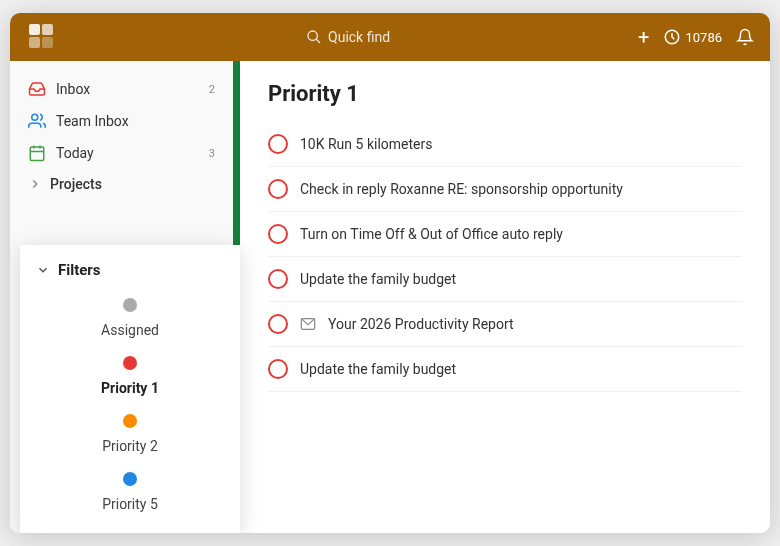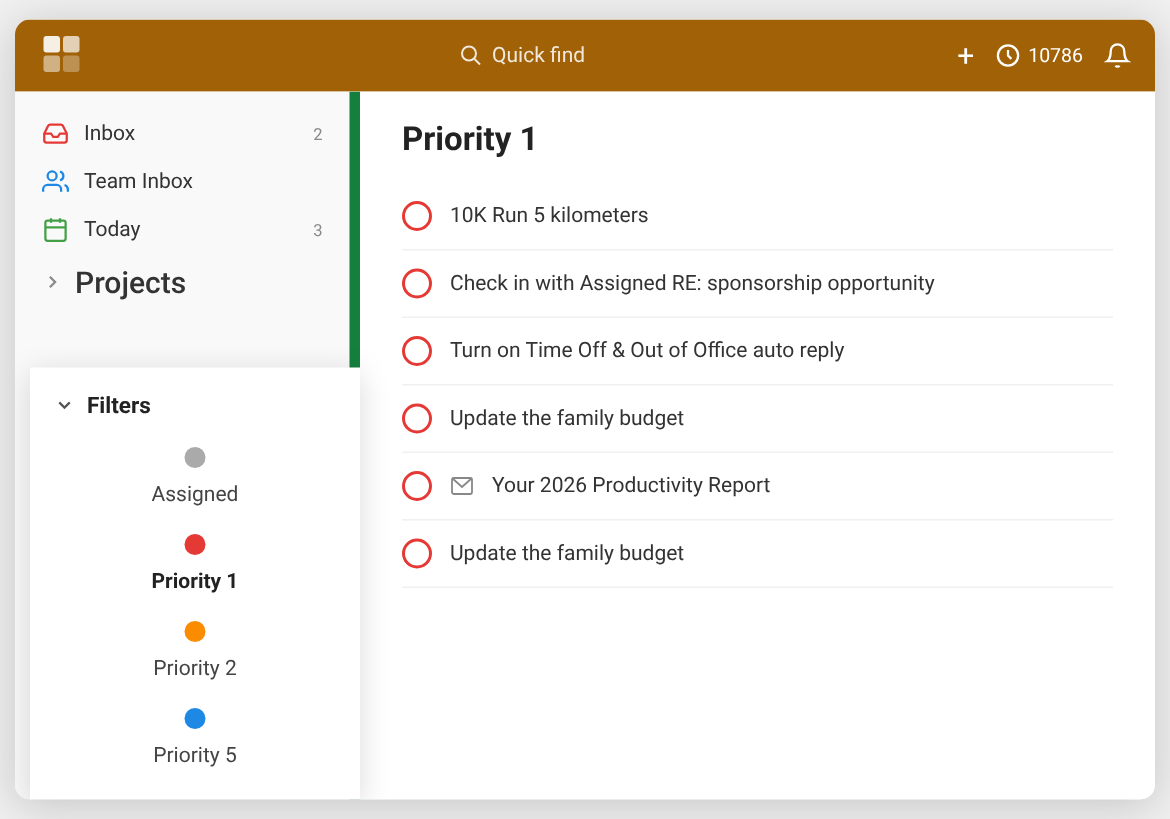--- a/index.html
+++ b/index.html
@@ -285,21 +285,21 @@
         </svg>
         <span>Today</span>
         <span class="badge">3</span>
       </div>
 
 
       <div class="sidebar-projects">
         <svg viewBox="0 0 24 24" fill="none" stroke="#888" stroke-width="2.5">
           <polyline points="9 18 15 12 9 6"></polyline>
         </svg>
-        <span style="font-size:20px;color:#333;font-weight:500;">Projects</span>
+        <span style="font-size:14px;color:#333;font-weight:500;">Projects</span>
       </div>
 
       <div class="filters-panel">
         <div class="filters-header">
           <svg viewBox="0 0 24 24" fill="none" stroke="#555" stroke-width="2.5">
             <polyline points="6 9 12 15 18 9"></polyline>
           </svg>
           <span>Filters</span>
         </div>
         <div class="filter-item">
@@ -323,21 +323,21 @@
 
     <div class="content">
       <h1 class="content-title">Priority 1</h1>
       <ul class="task-list">
         <li class="task-item">
           <div class="task-circle"></div>
           <span class="task-text">10K Run 5 kilometers</span>
         </li>
         <li class="task-item">
           <div class="task-circle"></div>
-          <span class="task-text">Check in with Assigned RE: sponsorship opportunity</span>
+          <span class="task-text">Check in reply Roxanne RE: sponsorship opportunity</span>
         </li>
         <li class="task-item">
           <div class="task-circle"></div>
           <span class="task-text">Turn on Time Off &amp; Out of Office auto reply</span>
         </li>
         <li class="task-item">
           <div class="task-circle"></div>
           <span class="task-text">Update the family budget</span>
         </li>
         <li class="task-item">

